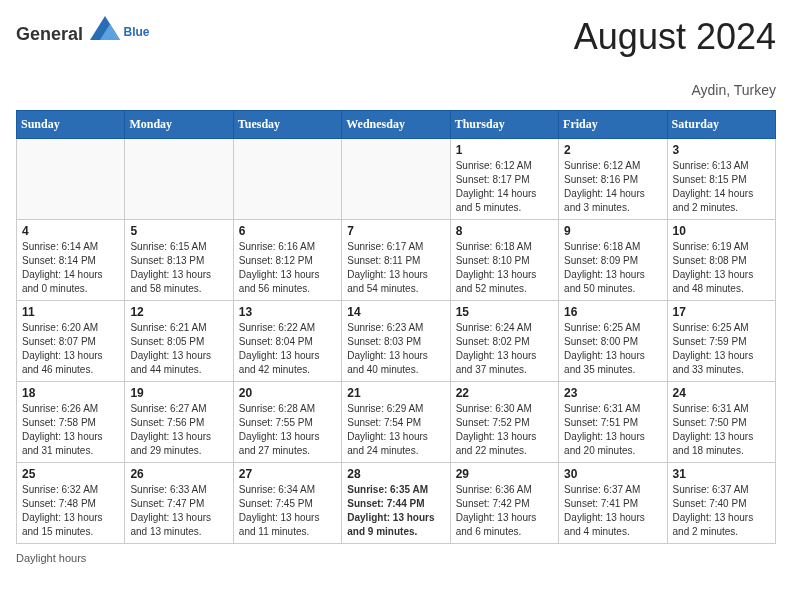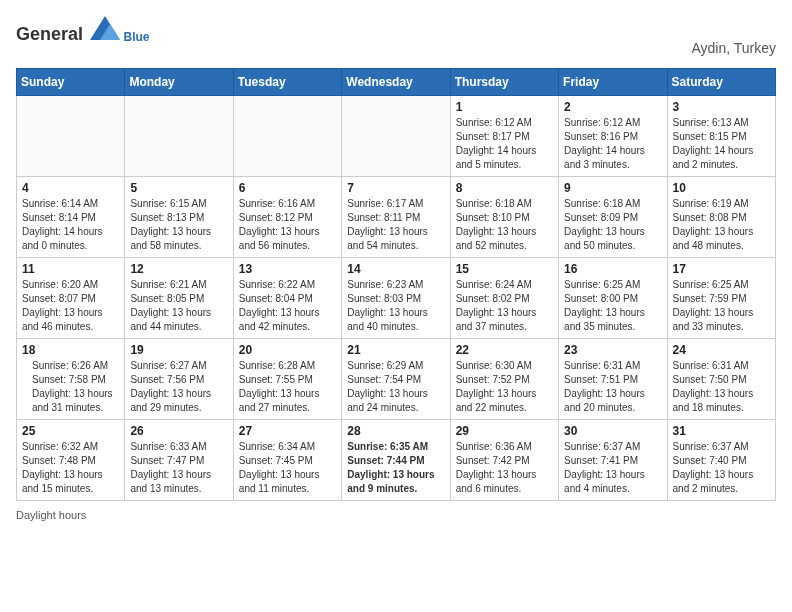--- a/index.html
+++ b/index.html
@@ -11,21 +11,21 @@
       padding: 16px;
     }
     .header {
       display: flex;
       justify-content: space-between;
       align-items: flex-start;
       margin-bottom: 12px;
     }
     .logo {
       display: flex;
-      align-items: flex-end;
+      align-items: center;
       gap: 4px;
     }
     .logo-text-general {
       font-size: 18px;
       font-weight: bold;
       color: #333;
     }
     .logo-text-blue {
       font-size: 12px;
       font-weight: bold;
@@ -55,20 +55,21 @@
       font-size: 10.5px;
     }
     .calendar th {
       background: #2a6db5;
       color: #fff;
       padding: 6px 4px;
       text-align: left;
       font-size: 12px;
       font-weight: bold;
       border: 1px solid #1a5aa0;
+      font-family: Liberation Serif, serif;
     }
     .calendar td {
       border: 1px solid #ccc;
       vertical-align: top;
       padding: 4px 5px;
       width: 108px;
       min-height: 80px;
       background: #fff;
     }
     .calendar td.empty {
@@ -106,20 +107,21 @@
       <svg class="logo-icon" viewBox="0 0 30 24" xmlns="http://www.w3.org/2000/svg">
         <polygon points="0,24 15,0 30,24" fill="#2a6db5"></polygon>
         <polygon points="10,24 20,8 30,24" fill="#5ba3e0"></polygon>
       </svg>
     </div>
     <div>
       <span class="logo-text-blue">Blue</span>
     </div>
   </div>
   <div class="title-block">
+    <div class="month-year">August 2024</div>
     <div class="location">Aydin, Turkey</div>
   </div>
 </div>
 
 <table class="calendar">
   <thead>
     <tr>
       <th>Sunday</th>
       <th>Monday</th>
       <th>Tuesday</th>
@@ -238,21 +240,21 @@
         <td>
           <span class="day-num">17</span>
           <div class="day-info" style="white-space: pre-line;">Sunrise: 6:25 AM
 Sunset: 7:59 PM
 Daylight: 13 hours and 33 minutes.</div>
         </td>
       </tr>
       <tr>
         <td>
           <span class="day-num">18</span>
-          <div class="day-info" style="white-space: pre-line; margin-left: 10px;">Sunrise: 6:26 AM
+          <div class="day-info" style="white-space: pre-line;">Sunrise: 6:26 AM
 Sunset: 7:58 PM
 Daylight: 13 hours and 31 minutes.</div>
         </td>
         <td>
           <span class="day-num">19</span>
           <div class="day-info" style="white-space: pre-line;">Sunrise: 6:27 AM
 Sunset: 7:56 PM
 Daylight: 13 hours and 29 minutes.</div>
         </td>
         <td>

